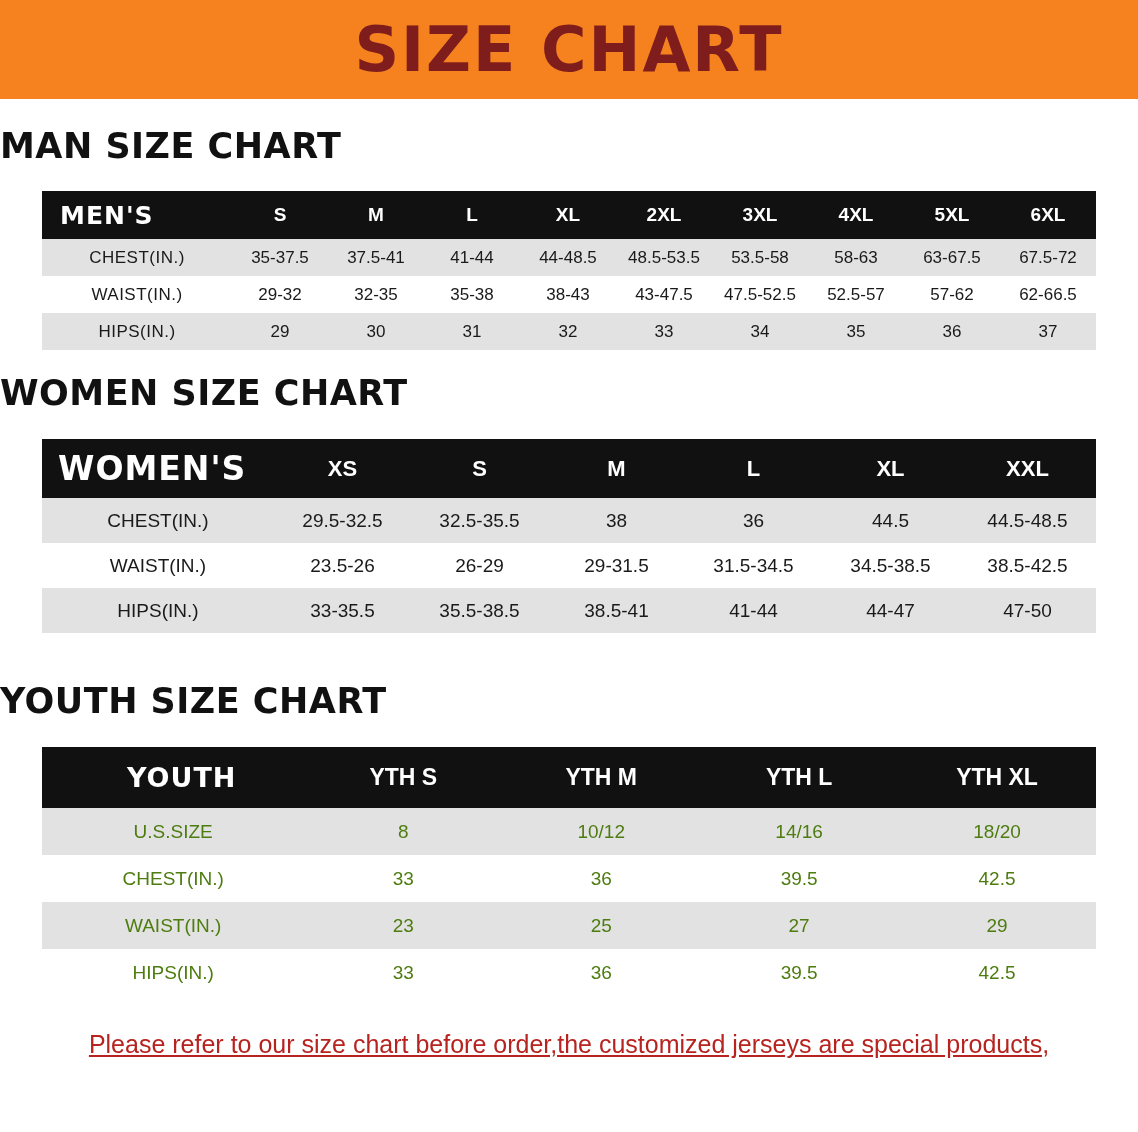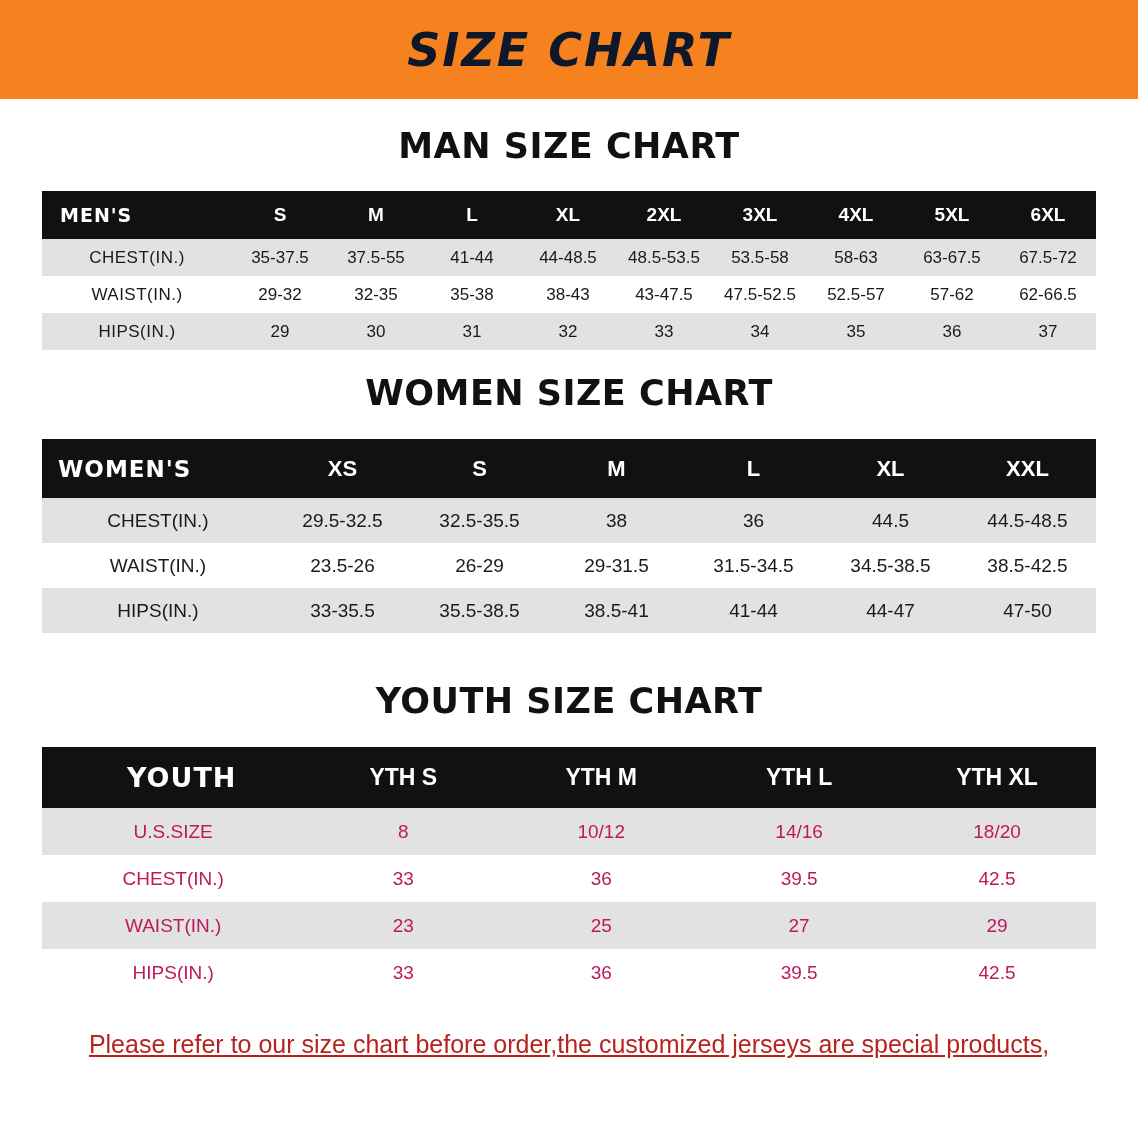--- a/index.html
+++ b/index.html
@@ -24,29 +24,28 @@
   .banner {
     background: #f5821f;
     height: 99px;
     display: flex;
     align-items: center;
     justify-content: center;
   }
   .banner-title {
     font-family: "DejaVu Sans", sans-serif;
     font-weight: 700;
-    font-size: 46px;
+    font-size: 62px;
     letter-spacing: 2px;
-    color: #0f172a;
+    color: #7f1d1d;
     line-height: 1;
-    font-style: italic;
   }
   
   .section-title {
-    text-align: center;
+    text-align: left;
     font-family: "DejaVu Sans", sans-serif;
     font-weight: 700;
     font-size: 35px;
     color: #111111;
     letter-spacing: 0.5px;
   }
   .t-man   { margin-top: 27px; margin-bottom: 0; }
   .t-women { margin-top: 23px; margin-bottom: 0; }
   .t-youth { margin-top: 48px; margin-bottom: 12px; }
 
@@ -73,33 +72,33 @@
   }
   .head-label {
     font-family: "DejaVu Sans", sans-serif;
     font-weight: 700;
     letter-spacing: 1px;
     text-align: left;
     padding-left: 18px;
   }
   
   .man-table thead th { height: 46px; font-size: 19px; font-weight: 700; }
-  .man-table thead th.head-label { font-size: 19px; }
+  .man-table thead th.head-label { font-size: 25px; }
   .man-table tbody td { height: 35px; font-size: 17px; color: #1a1a1a; }
   .man-table tbody td.rowlabel { font-size: 17px; letter-spacing: 0.5px; }
 
   
   .women-table thead th { height: 57px; font-size: 22px; font-weight: 700; }
-  .women-table thead th.head-label { font-size: 23px; padding-left: 16px; }
+  .women-table thead th.head-label { font-size: 33px; padding-left: 16px; }
   .women-table tbody td { height: 43px; font-size: 19px; color: #1a1a1a; }
 
   
   .youth-table thead th { height: 59px; font-size: 23px; font-weight: 700; }
   .youth-table thead th.head-label { font-size: 27px; text-align: center; }
-  .youth-table tbody td { height: 45px; font-size: 19px; color: #be185d; }
+  .youth-table tbody td { height: 45px; font-size: 19px; color: #4d7c0f; }
 
   tbody tr.shade td { background: #e2e2e2; }
   tbody tr.plain td { background: #ffffff; }
 
   .rowlabel { font-weight: 400; color: #1a1a1a; text-align: center; }
 
   
   .note {
     margin: 30px 40px 0 40px;
     color: #b7231f;
@@ -145,21 +144,21 @@
           <th>3XL</th>
           <th>4XL</th>
           <th>5XL</th>
           <th>6XL</th>
         </tr>
       </thead>
       <tbody>
         <tr class="shade">
           <td class="rowlabel">CHEST(IN.)</td>
           <td>35-37.5</td>
-          <td>37.5-55</td>
+          <td>37.5-41</td>
           <td>41-44</td>
           <td>44-48.5</td>
           <td>48.5-53.5</td>
           <td>53.5-58</td>
           <td>58-63</td>
           <td>63-67.5</td>
           <td>67.5-72</td>
         </tr>
         <tr class="plain">
           <td class="rowlabel">WAIST(IN.)</td>

